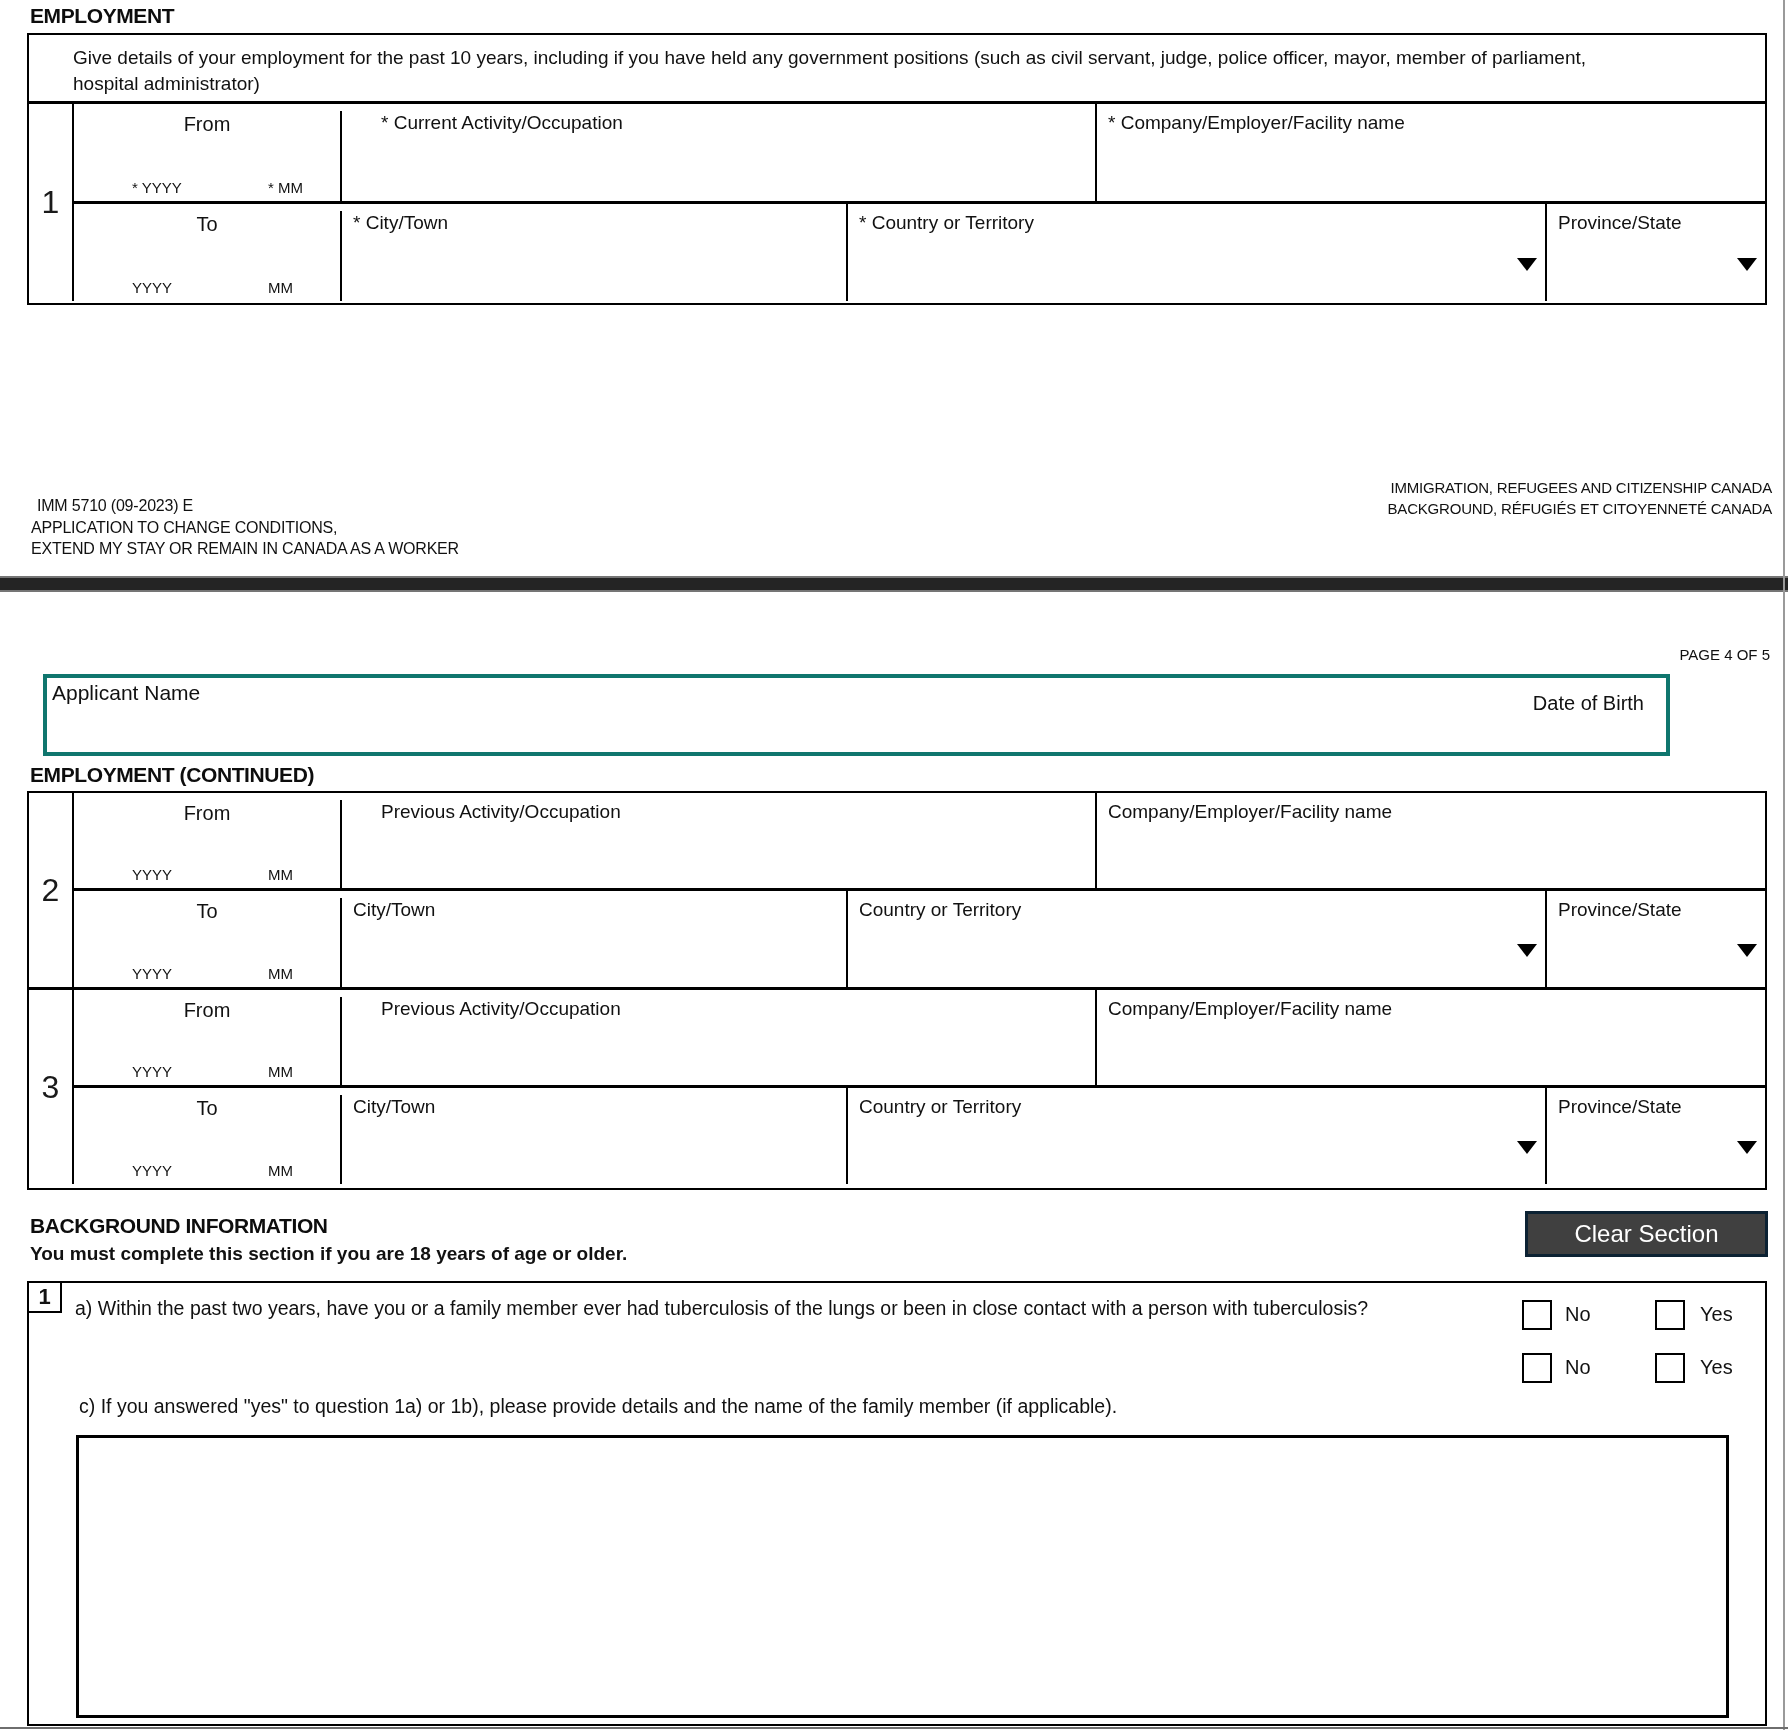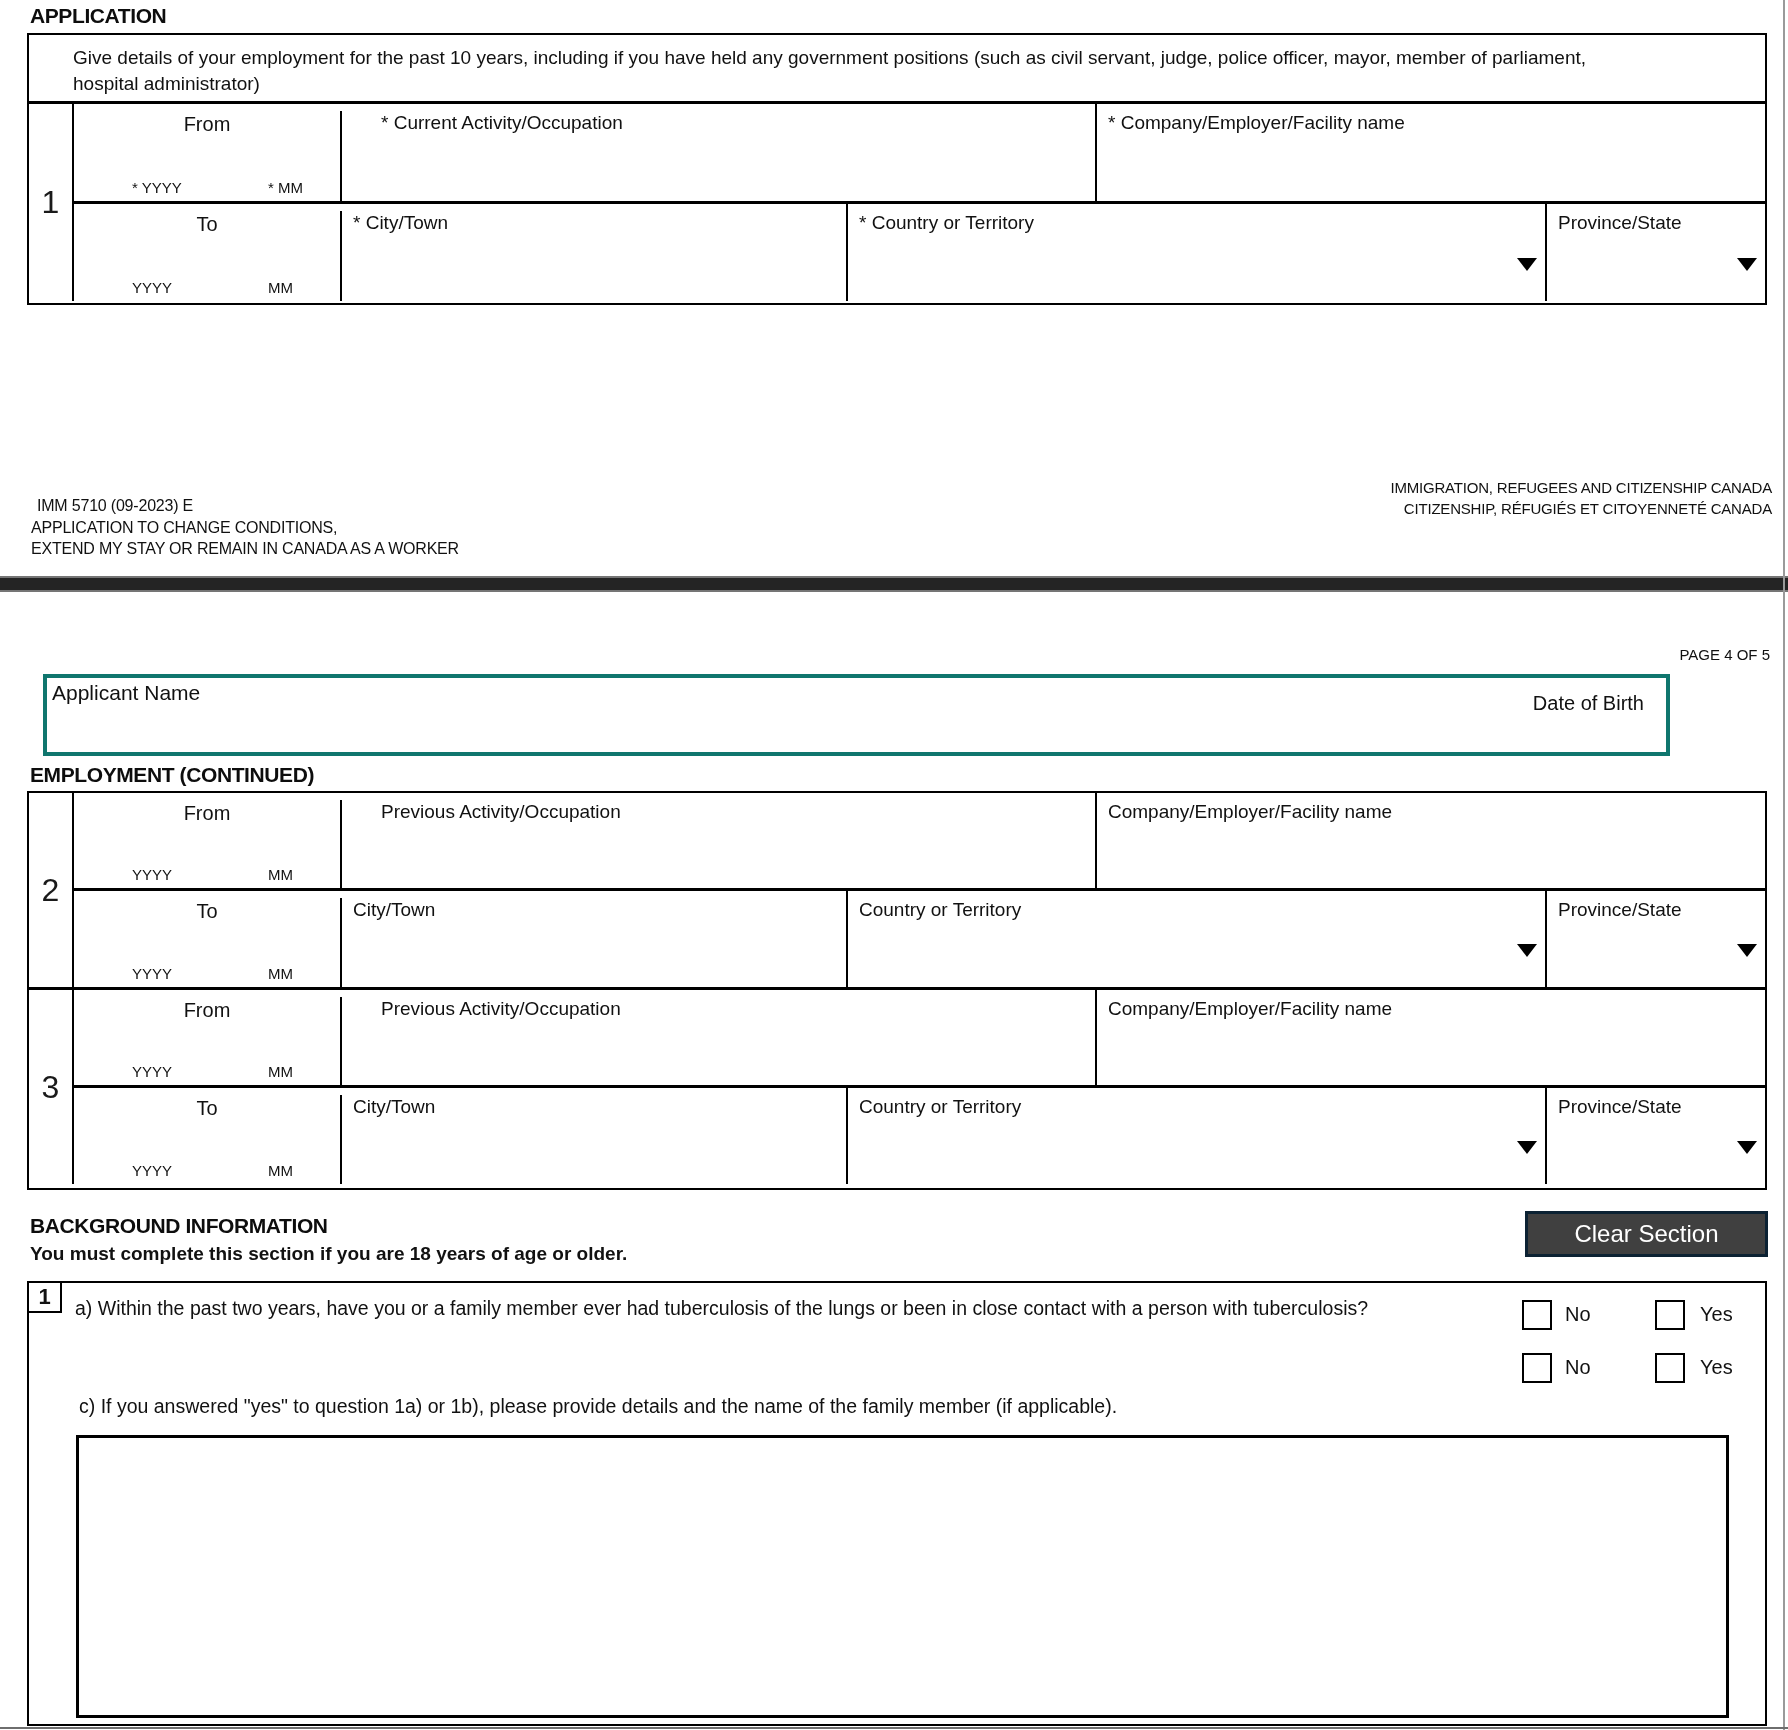--- a/index.html
+++ b/index.html
@@ -75,21 +75,21 @@
 
   
   .edge-right { position:absolute; top:0; right:3px; width:2px; height:1730px; background:#9a9a9a; }
   .edge-bottom { position:absolute; left:0; bottom:1px; width:1788px; height:2px; background:#6e6e6e; }
 </style>
 </head>
 <body>
 
 <div class="sheet">
 
-  <div class="sec-title" style="left:30px; top:4px;">APPLICATION</div>
+  <div class="sec-title" style="left:30px; top:4px;">EMPLOYMENT</div>
 
   <div class="tbl" style="left:27px; top:33px; width:1740px; height:272px;">
     <div class="instr-row">
       <div>Give details of your employment for the past 10 years, including if you have held any government positions (such as civil servant, judge, police officer, mayor, member of parliament,</div>
       <div>hospital administrator)</div>
     </div>
     <div class="entry" style="height:197px;">
       <div class="num-cell">1</div>
       <div class="entry-grid">
         <div class="sub-row sub-a">
@@ -127,21 +127,21 @@
     </div>
   </div>
 
   <div class="footer-left">
     <div class="l1">IMM 5710 (09-2023) E</div>
     <div>APPLICATION TO CHANGE CONDITIONS,</div>
     <div>EXTEND MY STAY OR REMAIN IN CANADA AS A WORKER</div>
   </div>
   <div class="footer-right">
     <div>IMMIGRATION, REFUGEES AND CITIZENSHIP CANADA</div>
-    <div>CITIZENSHIP, RÉFUGIÉS ET CITOYENNETÉ CANADA</div>
+    <div>BACKGROUND, RÉFUGIÉS ET CITOYENNETÉ CANADA</div>
   </div>
 
   <div class="page-bar"></div>
 
   <div class="page-indicator">PAGE 4 OF 5</div>
 
   <div class="applicant-box">
     <span class="an-label">Applicant Name</span>
     <span class="dob-label">Date of Birth</span>
     <div style="position:absolute; left:0; top:30px; right:420px; height:40px;"></div>

